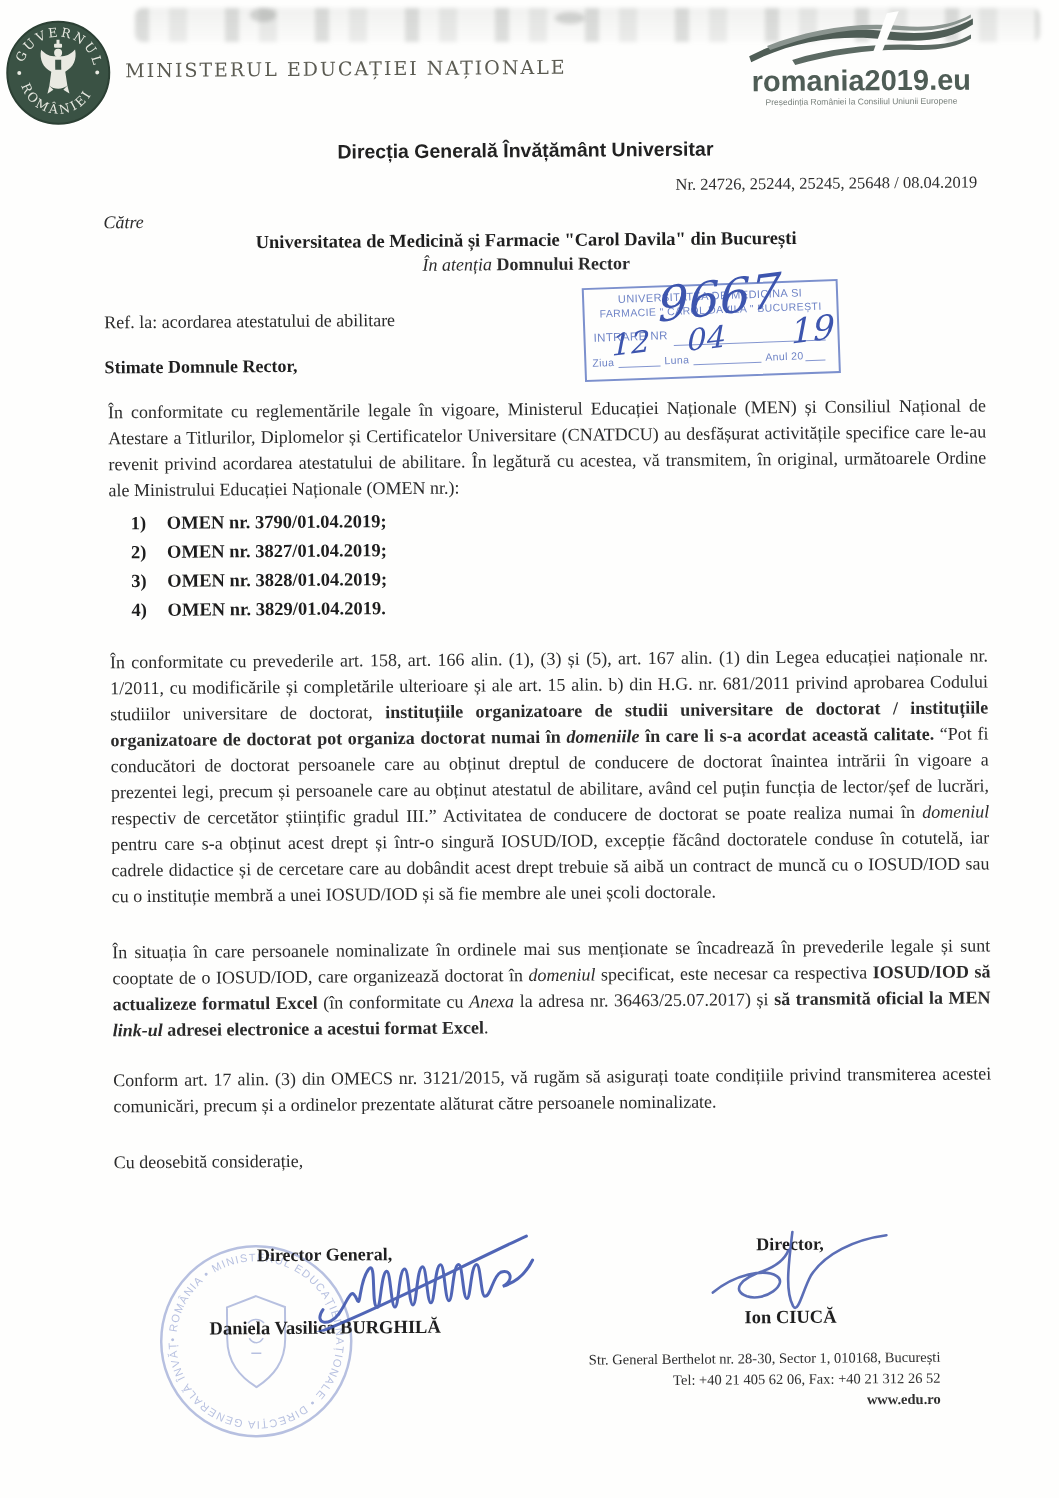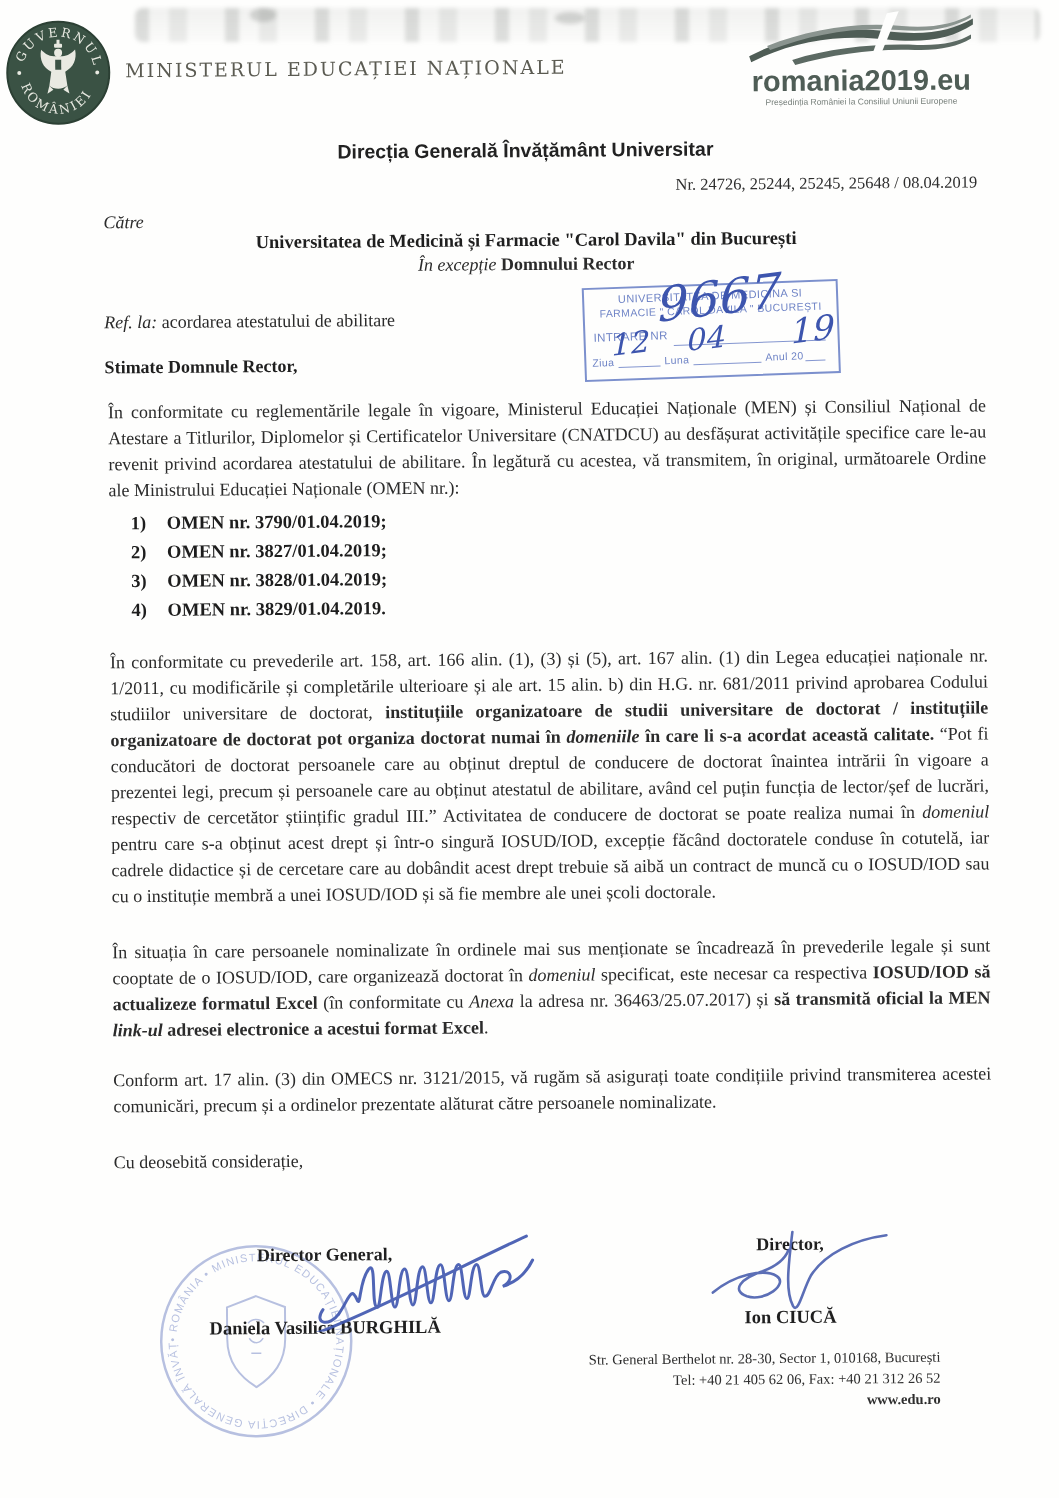--- a/index.html
+++ b/index.html
@@ -64,21 +64,21 @@
     position:absolute;color:#3d55ae;
     font-family:"DejaVu Serif",serif;font-style:italic;
     transform:skewX(-7deg) rotate(-5deg);line-height:1;
   }
   .hw-big{left:74px;top:-12px;font-size:48px;}
   .hw-day{left:26px;top:40px;font-size:30px;}
   .hw-month{left:102px;top:38px;font-size:30px;}
   .hw-year{left:206px;top:30px;font-size:34px;}
 
   .ref-la{position:absolute;left:107px;top:309px;font-size:18px;}
-  .ref-la .it{font-style:italic;}
+  .ref-la .it{}
   .salutation{position:absolute;left:107px;top:354px;font-weight:bold;font-size:18px;color:#1f1f1f;}
 
   
   .content{position:absolute;left:110px;top:396px;width:878px;font-size:18px;line-height:26px;}
   .content p{margin:0;text-align:justify;}
   .omen-list{margin:6px 0 0 22px;font-weight:bold;font-size:18.5px;line-height:29px;color:#1d1d1d;}
   .omen-item{display:flex;}
   .omen-item .num{width:36px;}
   .p2{margin-top:24px !important;}
   .p3{margin-top:30px !important;}
@@ -149,21 +149,21 @@
       </g>
       <text x="124" y="79" text-anchor="middle" font-family="Liberation Sans,sans-serif" font-weight="bold" font-size="29" fill="#4f5d56">romania2019.eu</text>
       <text x="124" y="93" text-anchor="middle" font-family="Liberation Sans,sans-serif" font-size="8.5" fill="#767f7a">Președinția României la Consiliul Uniunii Europene</text>
     </svg>
 
     <div class="doc-title">Direcția Generală Învățământ Universitar</div>
     <div class="ref-number">Nr. 24726, 25244, 25245, 25648 / 08.04.2019</div>
     <div class="catre">Către</div>
     <div class="addressee">Universitatea de Medicină și Farmacie "Carol Davila" din București</div>
     <div class="attention">
-      <span class="it">În excepție</span>
+      <span class="it">În atenția</span>
       <span> </span>
       <span class="bd">Domnului Rector</span>
     </div>
 
     <div class="registry-stamp">
       <div class="l1">UNIVERSITATEA DE MEDICINA SI</div>
       <div class="l2">FARMACIE " CAROL DAVILA " BUCUREȘTI</div>
       <div class="entry">INTRARE NR</div>
       <div class="entry-line"></div>
       <div class="bottom">

